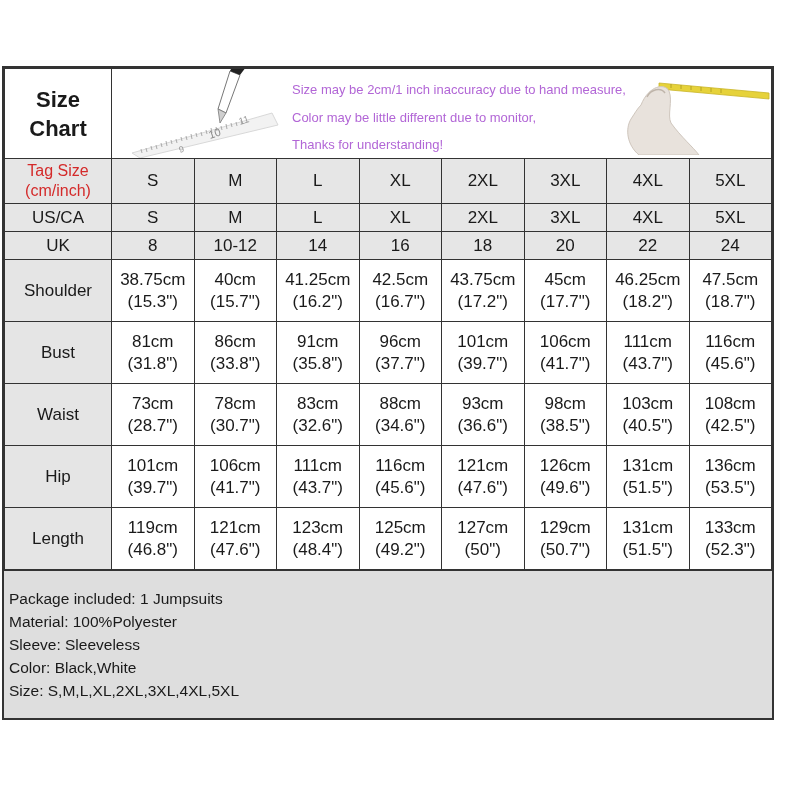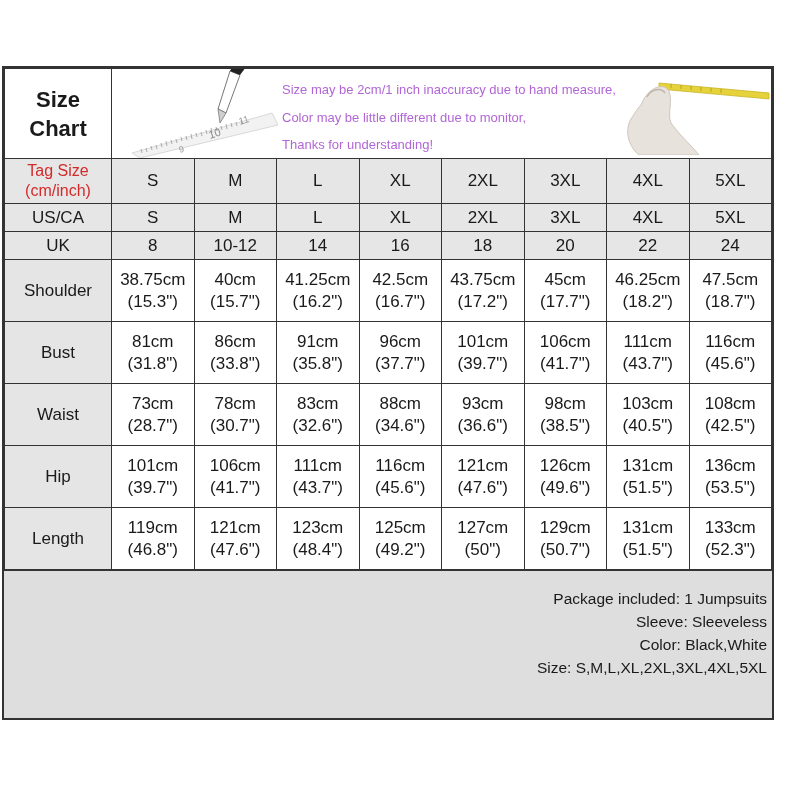--- a/index.html
+++ b/index.html
@@ -11,23 +11,23 @@
     .hdr-title { height: 89px; font-weight: bold; font-size: 22px; line-height: 29px; background: #ffffff; }
     .banner { position: relative; height: 89px; background: #ffffff; overflow: hidden; text-align: left; }
     .gray { background: #e5e5e5; }
     .lightgray { background: #e6e6e6; }
     .white { background: #ffffff; text-align: center; }
     .tag-label { color: #d42a2a; font-size: 16px; line-height: 20px; }
     .row-tag td { height: 44px; }
     .row-small td { height: 27px; }
     .row-meas td { height: 61px; }
     .cell-line { display: block; }
-    .note { position: absolute; left: 170px; color: #b266d6; font-size: 13px; line-height: 14px; white-space: nowrap; text-align: right; }
+    .note { position: absolute; left: 180px; color: #b266d6; font-size: 13px; line-height: 14px; white-space: nowrap; text-align: right; }
     .footer { background: #dedede; border-top: 1px solid #333; padding: 16px 5px 14px 5px; text-align: left; font-size: 15.5px; line-height: 23px; height: 117px; box-sizing: content-box; }
-    .footer div { white-space: nowrap; text-align: right; }
+    .footer div { white-space: nowrap; }
     .pen-svg { position: absolute; left: 10px; top: 0; }
     .hand-svg { position: absolute; right: 0; top: 6px; }
   </style>
 </head>
 <body>
 
 <div class="chart">
   <table>
     <colgroup>
       <col class="label">
@@ -315,17 +315,18 @@
           </td>
         <td class="white">
             <span class="cell-line">133cm</span>
             <span class="cell-line">(52.3")</span>
           </td>
       </tr>
     </tbody>
   </table>
   <div class="footer">
     <div>Package included: 1 Jumpsuits</div>
+    <div>Material: 100%Polyester</div>
     <div>Sleeve: Sleeveless</div>
     <div>Color: Black,White</div>
     <div>Size: S,M,L,XL,2XL,3XL,4XL,5XL</div>
   </div>
 </div>
 
 </body></html>

